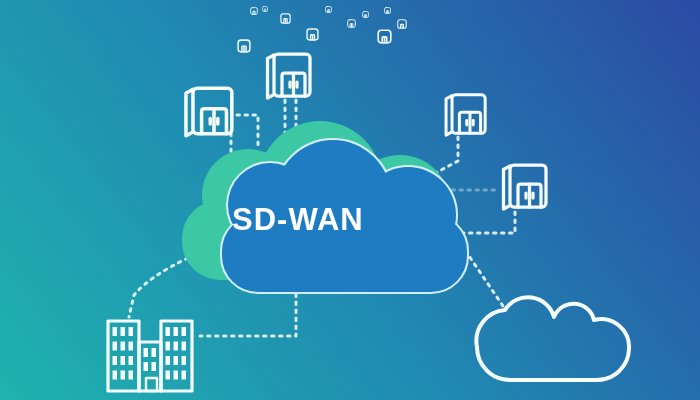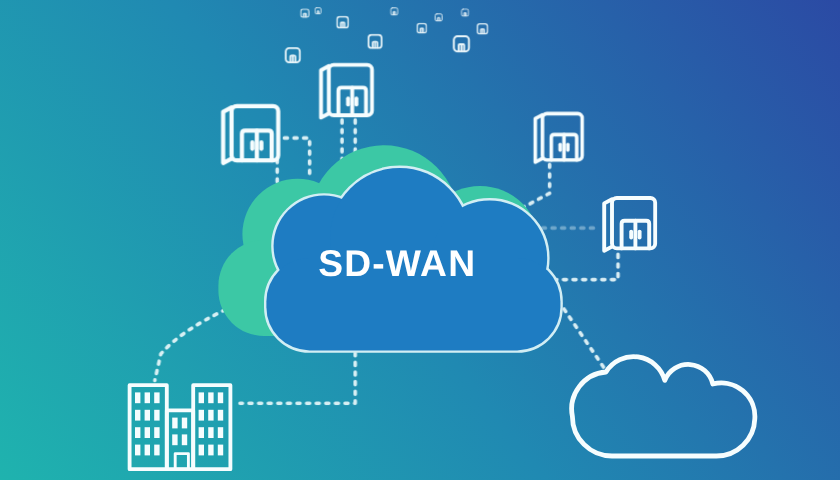--- a/index.html
+++ b/index.html
@@ -6,21 +6,21 @@
   #stage{
     position:relative;
     width:700px;height:400px;
     overflow:hidden;
     font-family:"Liberation Sans", sans-serif;
   }
   #scene{position:absolute;left:0;top:0;}
   #cloud-label{
     position:absolute;
     left:232px;top:202px;width:198px;
-    text-align:center;
+    text-align:left;
     font-size:31px;
     font-weight:bold;
     letter-spacing:1px;
     color:#ffffff;
     user-select:none;
   }
 </style>
 </head>
 <body>
 

